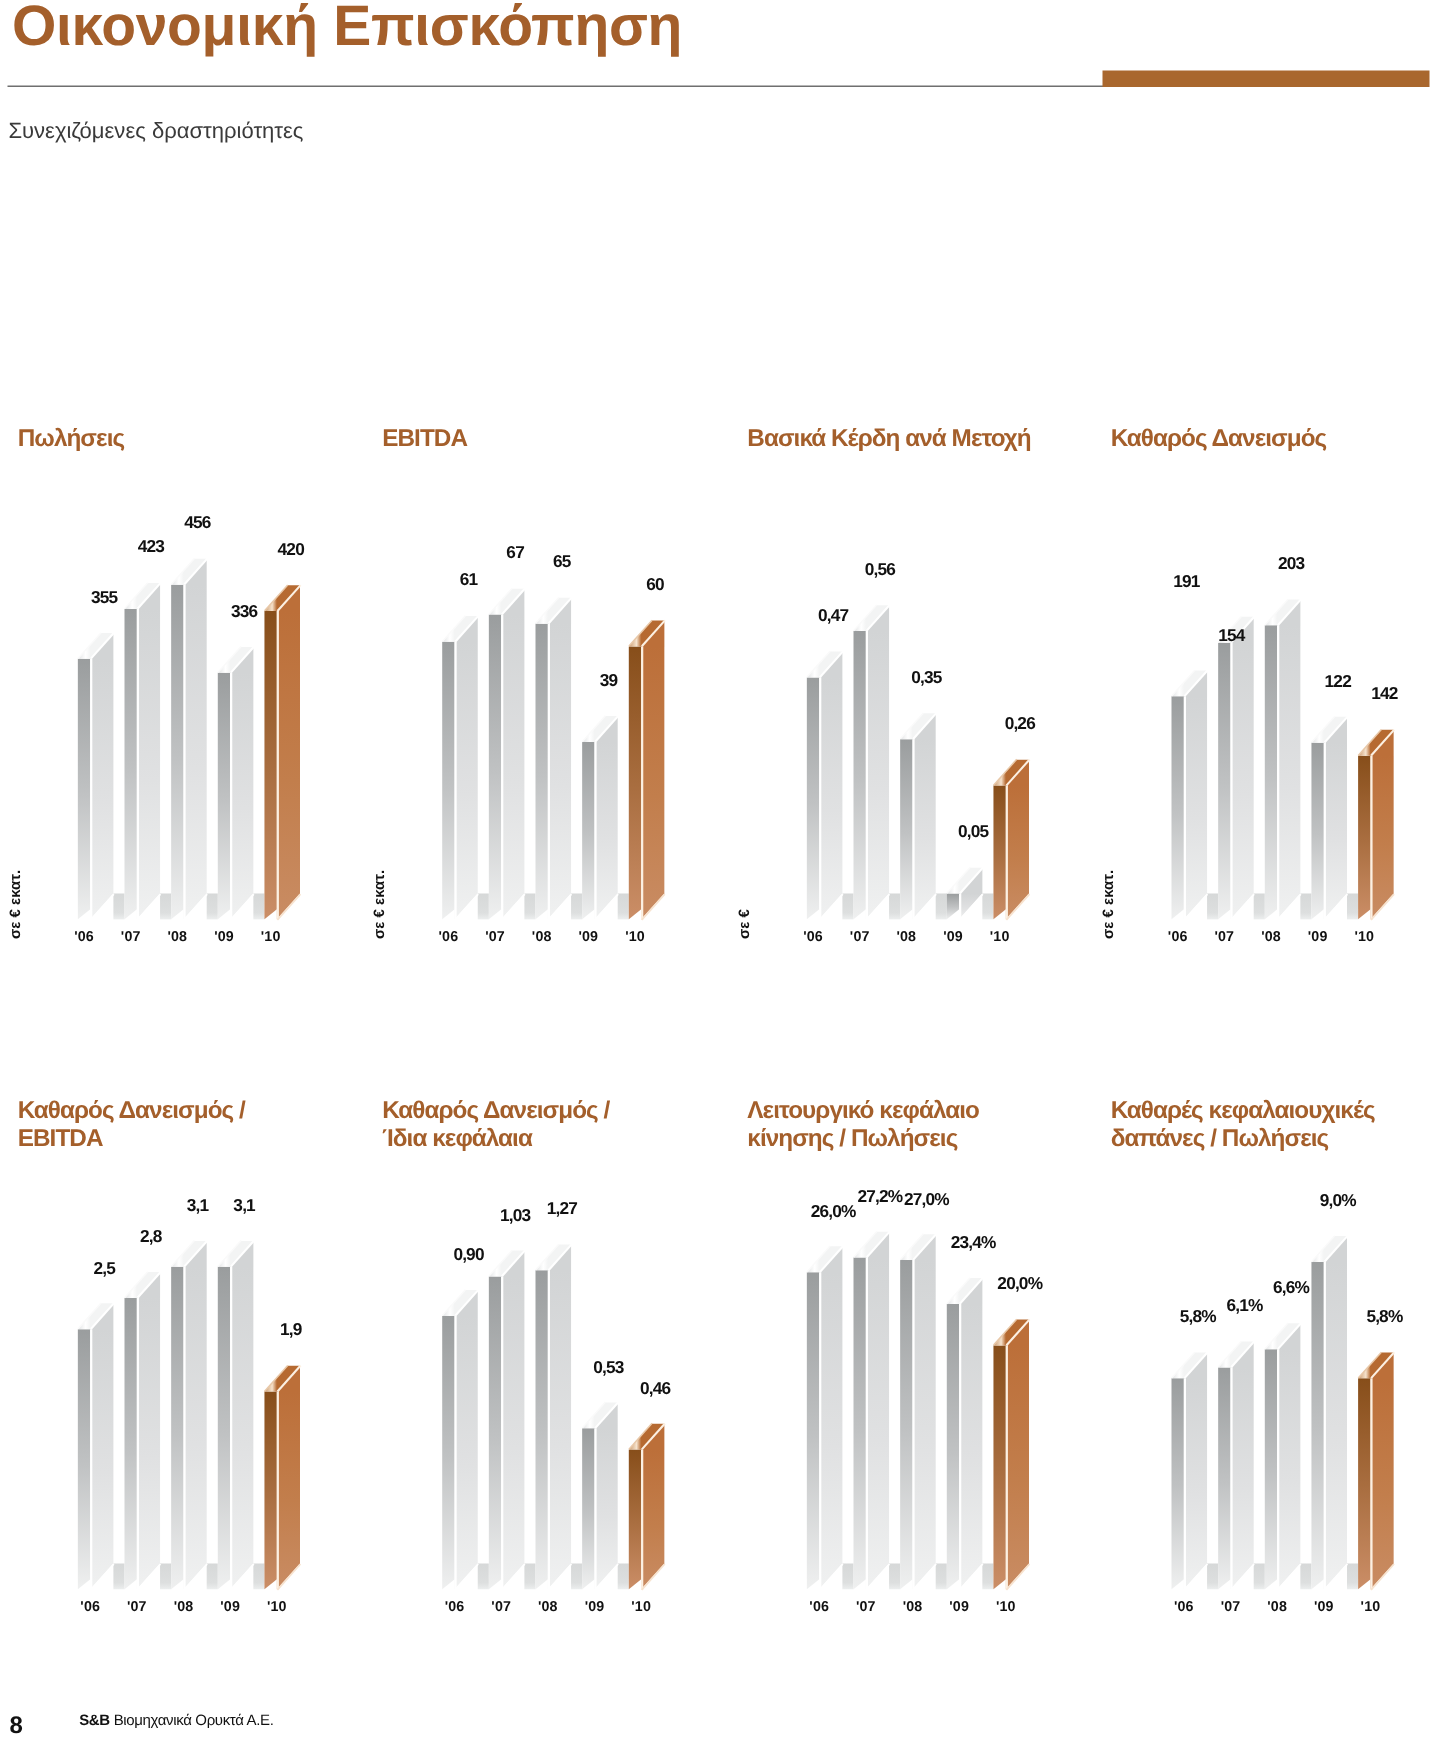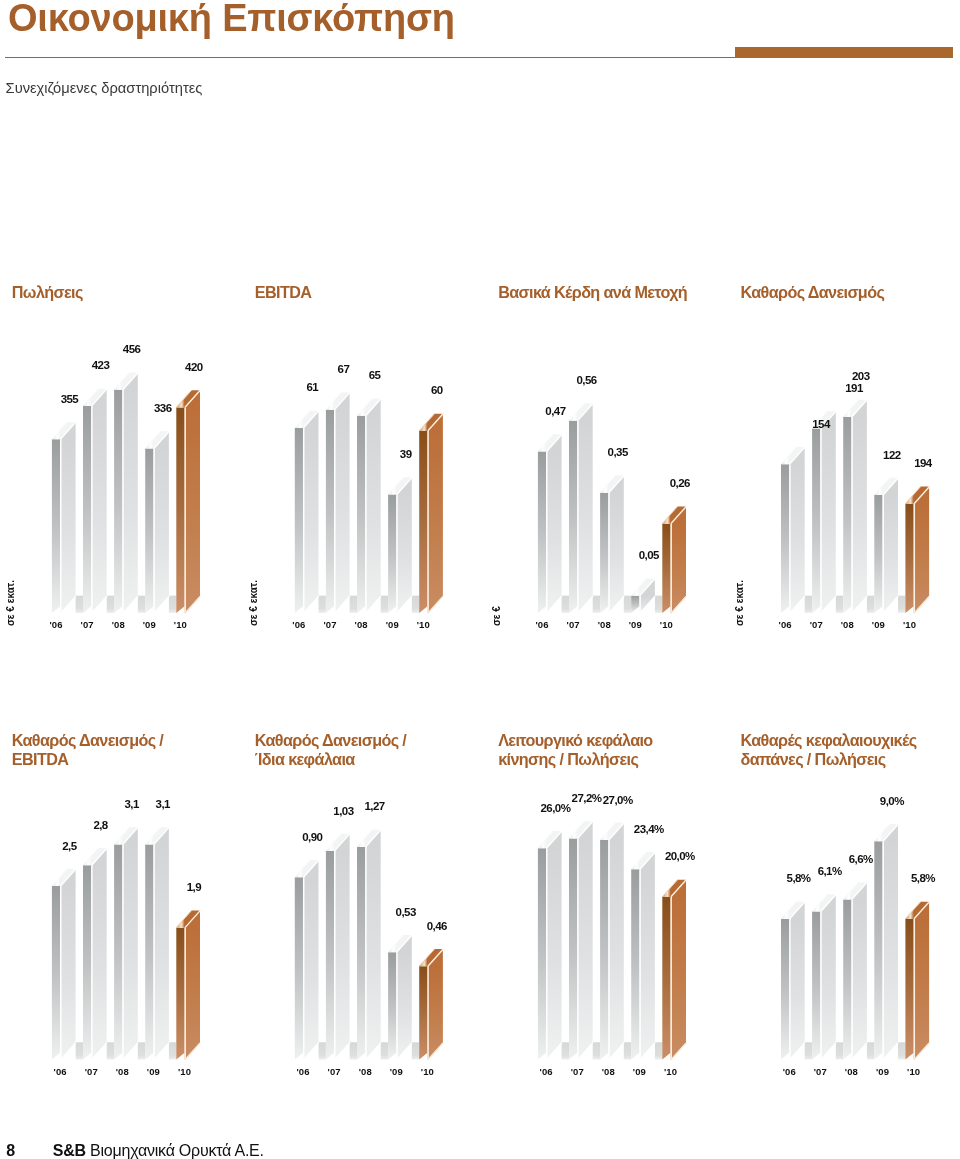--- a/index.html
+++ b/index.html
@@ -16,21 +16,21 @@
   #subtitle{position:absolute;left:5.6px;top:79.6px;font-size:14.7px;color:#3a3a3a;white-space:nowrap;}
   #section-title{position:absolute;left:6.2px;top:203px;font-size:20px;color:#A45F2B;white-space:nowrap;}
   
   .chart-head{position:absolute;font-size:16.2px;font-weight:bold;color:#A45F2B;line-height:18.6px;letter-spacing:-0.62px;}
   .axis-label{position:absolute;font-size:10px;font-weight:bold;color:#111;
       transform:rotate(-90deg);transform-origin:0 0;white-space:nowrap;}
   .tick{position:absolute;font-size:9.5px;font-weight:bold;color:#111;text-align:center;letter-spacing:0.1px;}
   .vlabel{position:absolute;font-size:11.5px;font-weight:bold;color:#111;text-align:center;white-space:nowrap;letter-spacing:-0.55px;}
   
   #pagenum{position:absolute;left:6.3px;top:1141.6px;font-size:16px;font-weight:bold;color:#111;}
-  #footer-text{position:absolute;left:52.8px;top:1142.3px;font-size:16px;color:#111;white-space:nowrap;letter-spacing:-0.23px;}
+  #footer-text{position:absolute;left:52.8px;top:1142.3px;font-size:10px;color:#111;white-space:nowrap;letter-spacing:-0.23px;}
   #footer-text b{font-weight:bold;}
 </style>
 </head>
 <body>
 
 <div class="page">
   <div id="page-title">Οικονομική Επισκόπηση</div>
   <div id="rule-thin"></div>
   <div id="rule-thick"></div>
   <div id="subtitle">Συνεχιζόμενες δραστηριότητες</div>
@@ -1084,27 +1084,27 @@
       <div class="vlabel" style="left: 618.75px; top: 549.291px; width: 60px;">0,05</div>
       <div class="tick" style="left: 646.45px; top: 618.6px; width: 40px;">'10</div>
       <div class="vlabel" style="left: 649.85px; top: 477.216px; width: 60px;">0,26</div>
       <div class="chart-head" style="left: 740.5px; top: 283px;">
         <div>Καθαρός Δανεισμός</div>
       </div>
       <div class="axis-label" style="left: 734.3px; top: 625.5px;">σε € εκατ.</div>
       <div class="tick" style="left: 765.15px; top: 618.6px; width: 40px;">'06</div>
       <div class="vlabel" style="left: 791px; top: 417.762px; width: 60px;">154</div>
       <div class="tick" style="left: 796.25px; top: 618.6px; width: 40px;">'07</div>
-      <div class="vlabel" style="left: 824px; top: 382.038px; width: 60px;">191</div>
+      <div class="vlabel" style="left: 761px; top: 382.038px; width: 60px;">191</div>
       <div class="tick" style="left: 827.35px; top: 618.6px; width: 40px;">'08</div>
       <div class="vlabel" style="left: 830.75px; top: 370.452px; width: 60px;">203</div>
       <div class="tick" style="left: 858.45px; top: 618.6px; width: 40px;">'09</div>
       <div class="vlabel" style="left: 861.85px; top: 448.659px; width: 60px;">122</div>
       <div class="tick" style="left: 889.55px; top: 618.6px; width: 40px;">'10</div>
-      <div class="vlabel" style="left: 892.95px; top: 457.349px; width: 60px;">194</div>
+      <div class="vlabel" style="left: 892.95px; top: 457.349px; width: 60px;">142</div>
       <div class="chart-head" style="left: 11.8px; top: 731px;">
         <div>Καθαρός Δανεισμός /</div>
         <div>EBITDA</div>
       </div>
       <div class="tick" style="left: 40.15px; top: 1065.6px; width: 40px;">'06</div>
       <div class="vlabel" style="left: 39.45px; top: 839.665px; width: 60px;">2,5</div>
       <div class="tick" style="left: 71.25px; top: 1065.6px; width: 40px;">'07</div>
       <div class="vlabel" style="left: 70.55px; top: 818.858px; width: 60px;">2,8</div>
       <div class="tick" style="left: 102.35px; top: 1065.6px; width: 40px;">'08</div>
       <div class="vlabel" style="left: 101.65px; top: 798.052px; width: 60px;">3,1</div>

